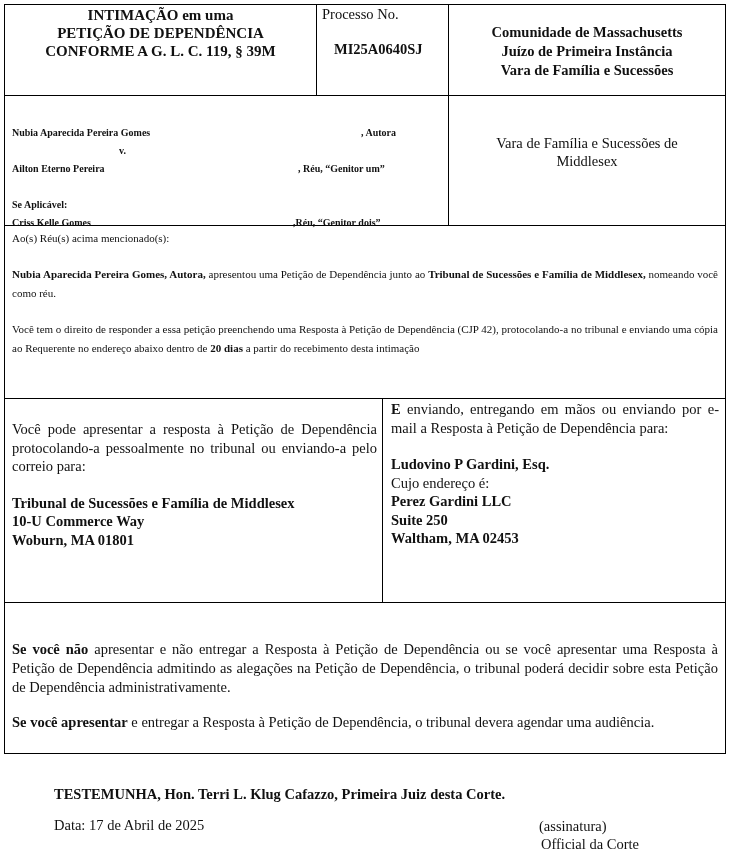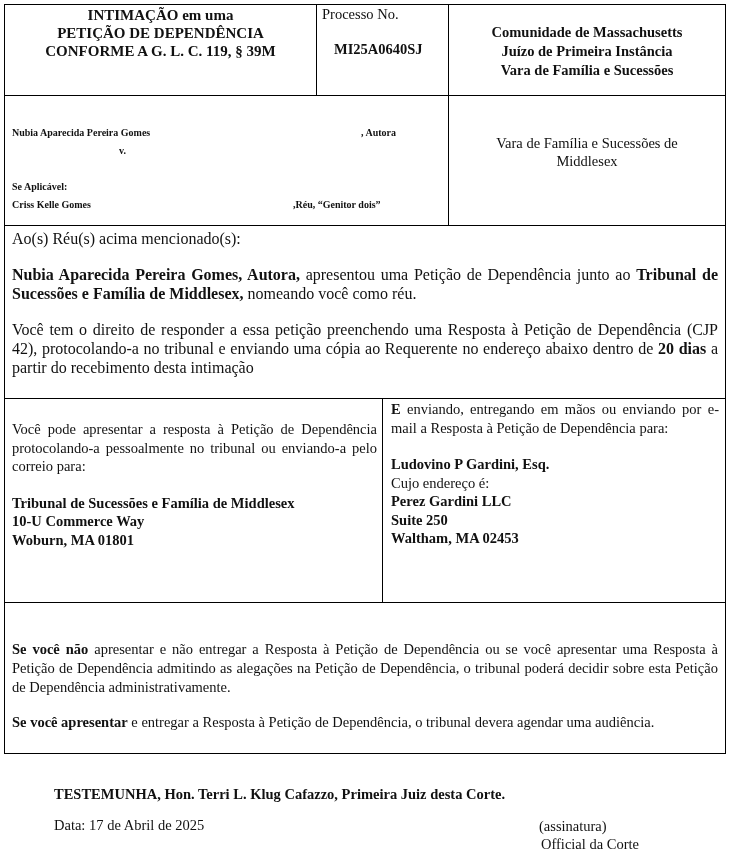--- a/index.html
+++ b/index.html
@@ -44,30 +44,34 @@
   <div>Juízo de Primeira Instância</div>
   <div>Vara de Família e Sucessões</div>
 </div>
 
 <div class="abs b" style="left:12px; top:106px; width:430px; font-size:10px; line-height:18px;margin-top:18px;">
   <div style="position:relative; height:18px;">
     <span>Nubia Aparecida Pereira Gomes</span>
     <span style="position:absolute; left:349px;">, Autora</span>
   </div>
   <div style="padding-left:107px; height:18px;">v.</div>
+  <div style="position:relative; height:18px;">
+    <span>Ailton Eterno Pereira</span>
+    <span style="position:absolute; left:286px;">, Réu, “Genitor um”</span>
+  </div>
   <div style="margin-top:18px; height:18px;">Se Aplicável:</div>
   <div style="position:relative; height:18px;">
     <span>Criss Kelle Gomes</span>
     <span style="position:absolute; left:281px;">,Réu, “Genitor dois”</span>
   </div>
 </div>
 
 <div class="abs center" style="left:474px; top:134px; width:226px; font-size:14.5px; line-height:18px;">Vara de Família e Sucessões de Middlesex</div>
 
-<div class="abs just" style="left:12px; top:229px; width:706px; font-size:16px; line-height:19px;">
+<div class="abs just" style="left:12px; top:229px; width:706px; font-size:11px; line-height:19px;">
   <p>Ao(s) Réu(s) acima mencionado(s):</p>
   <p style="margin-top:17px;"><span class="b">Nubia Aparecida Pereira Gomes, Autora,</span><span> apresentou uma Petição de Dependência junto ao </span><span class="b">Tribunal de Sucessões e Família de Middlesex,</span><span> nomeando você como réu.</span></p>
   <p style="margin-top:17px;"><span>Você tem o direito de responder a essa petição preenchendo uma Resposta à Petição de Dependência (CJP 42), protocolando-a no tribunal e enviando uma cópia ao Requerente no endereço abaixo dentro de </span><span class="b">20 dias</span><span> a partir do recebimento desta intimação</span></p>
 </div>
 
 <div class="abs" style="left:12px; top:420px; width:365px; font-size:14.5px; line-height:18.5px;">
   <p class="just">Você pode apresentar a resposta à Petição de Dependência protocolando-a pessoalmente no tribunal ou enviando-a pelo correio para:</p>
   <div class="b" style="margin-top:18px;">
     <div>Tribunal de Sucessões e Família de Middlesex</div>
     <div>10-U Commerce Way</div>

